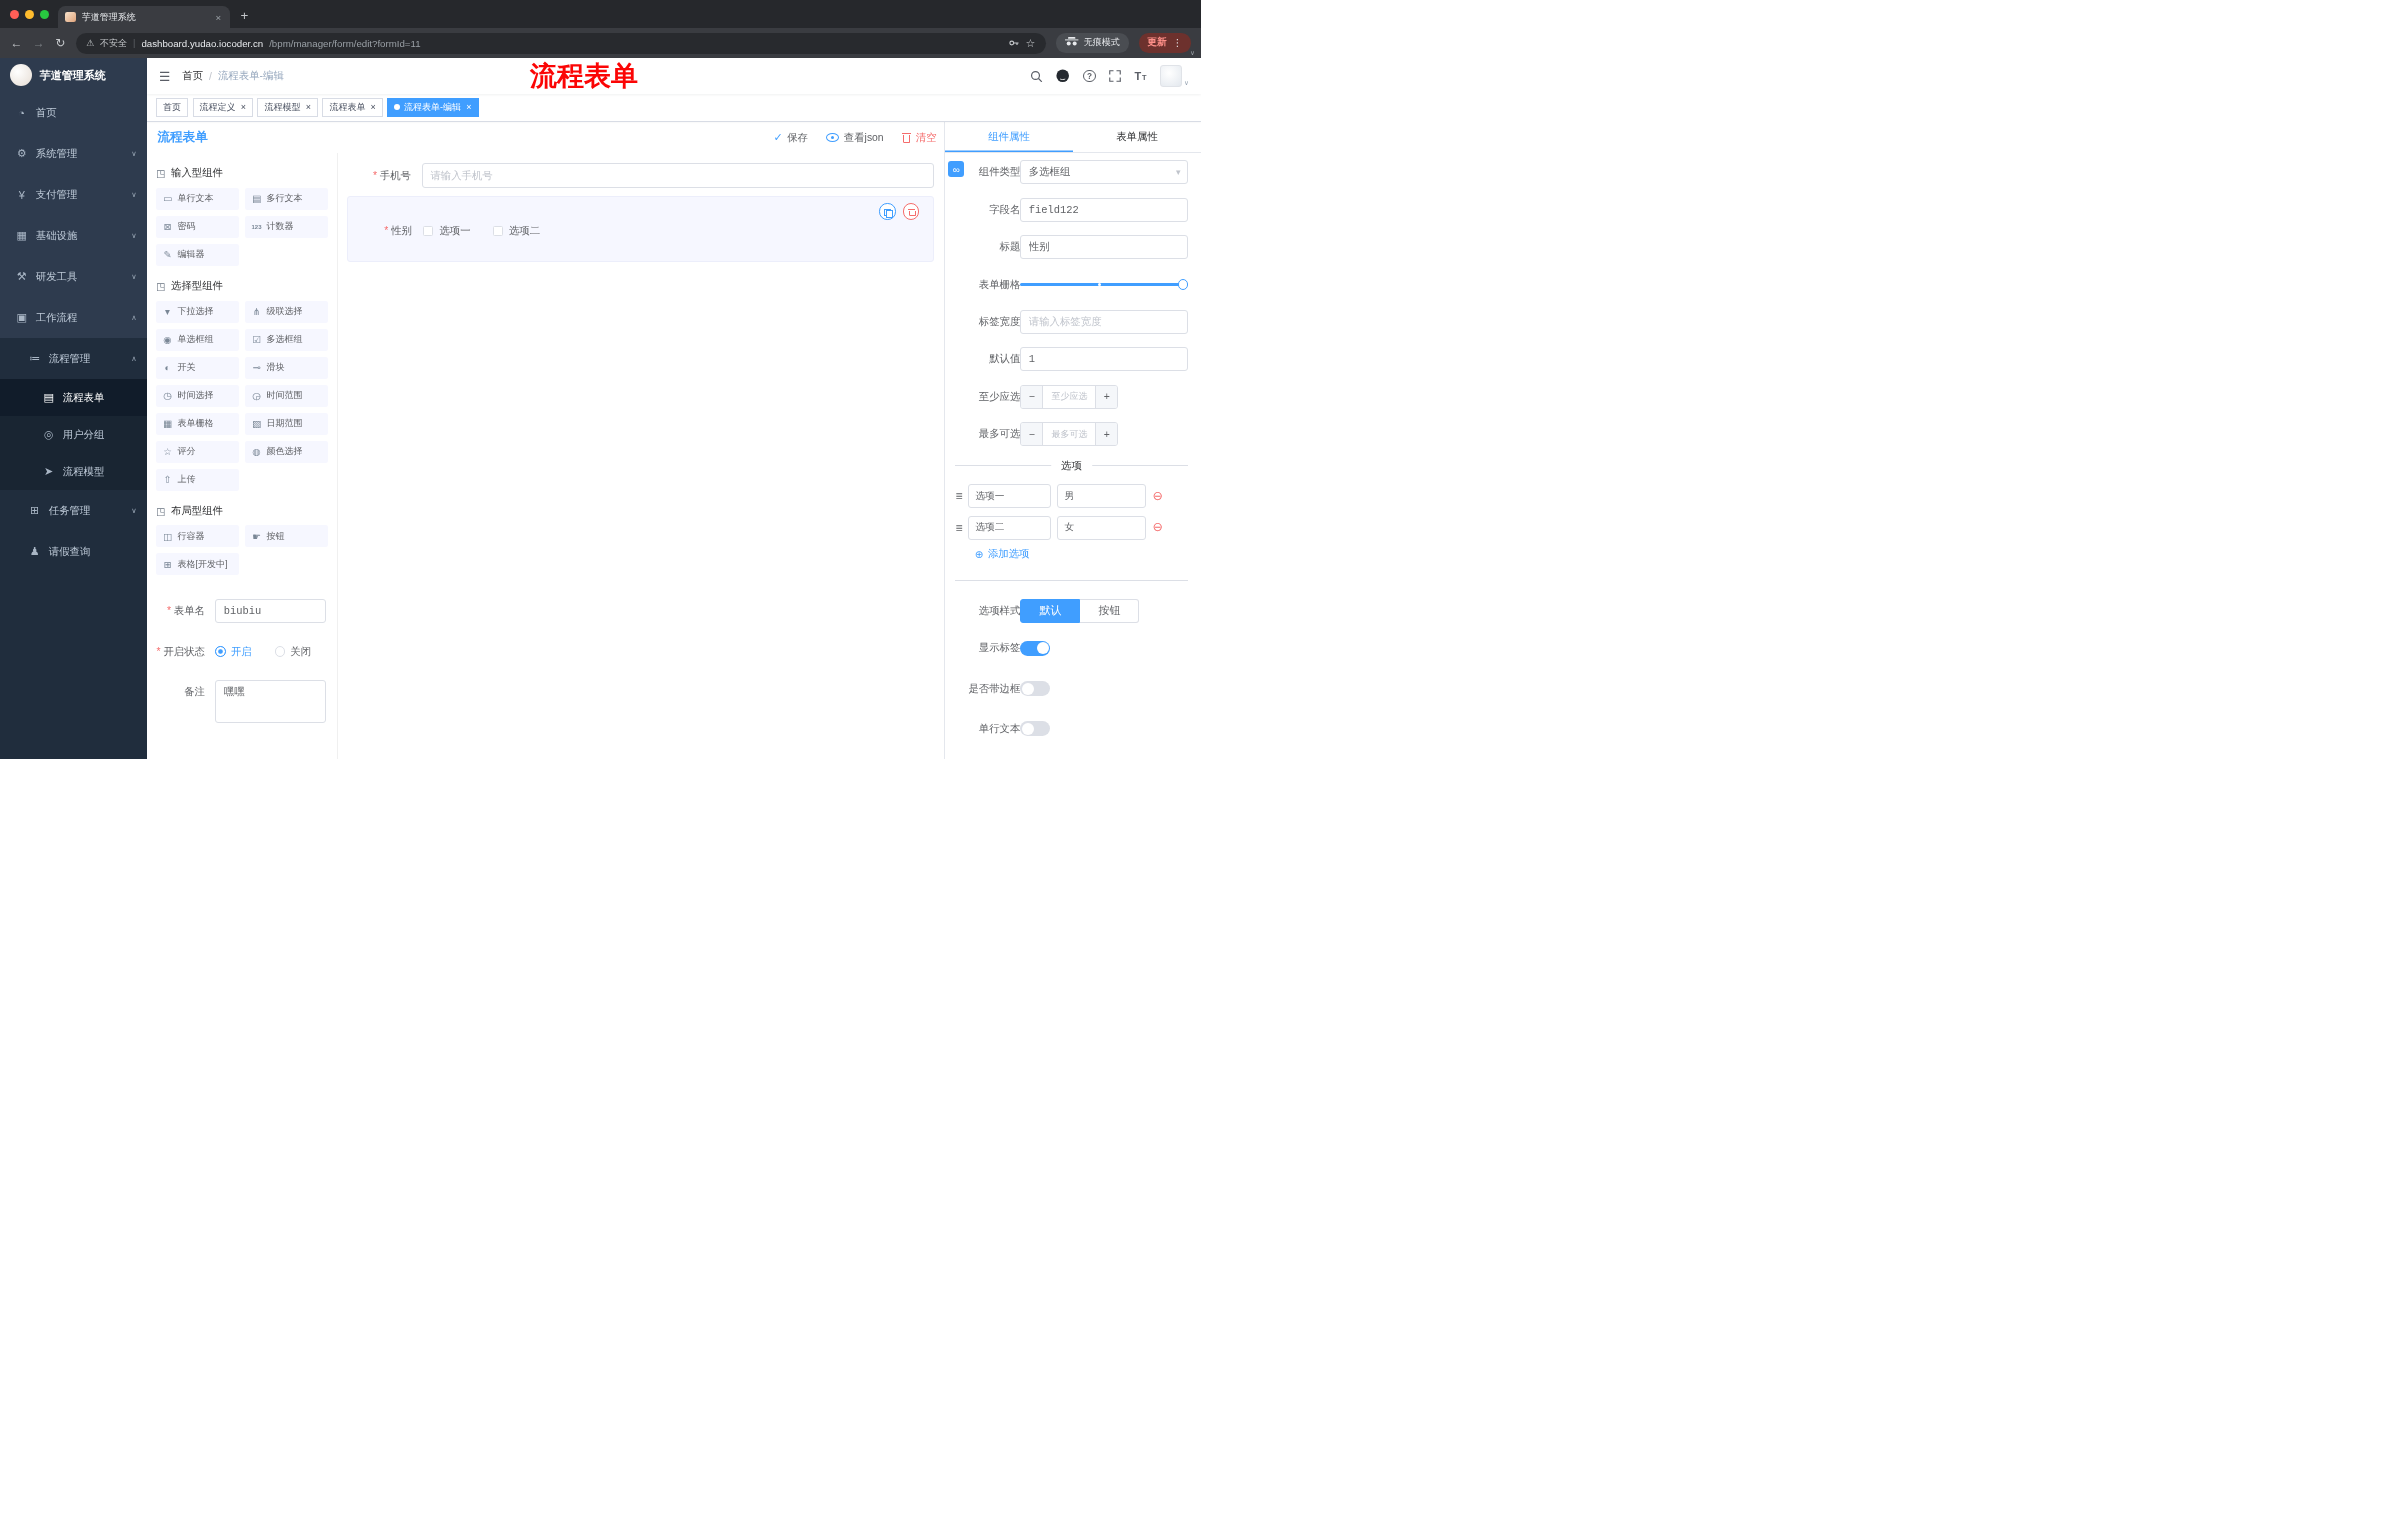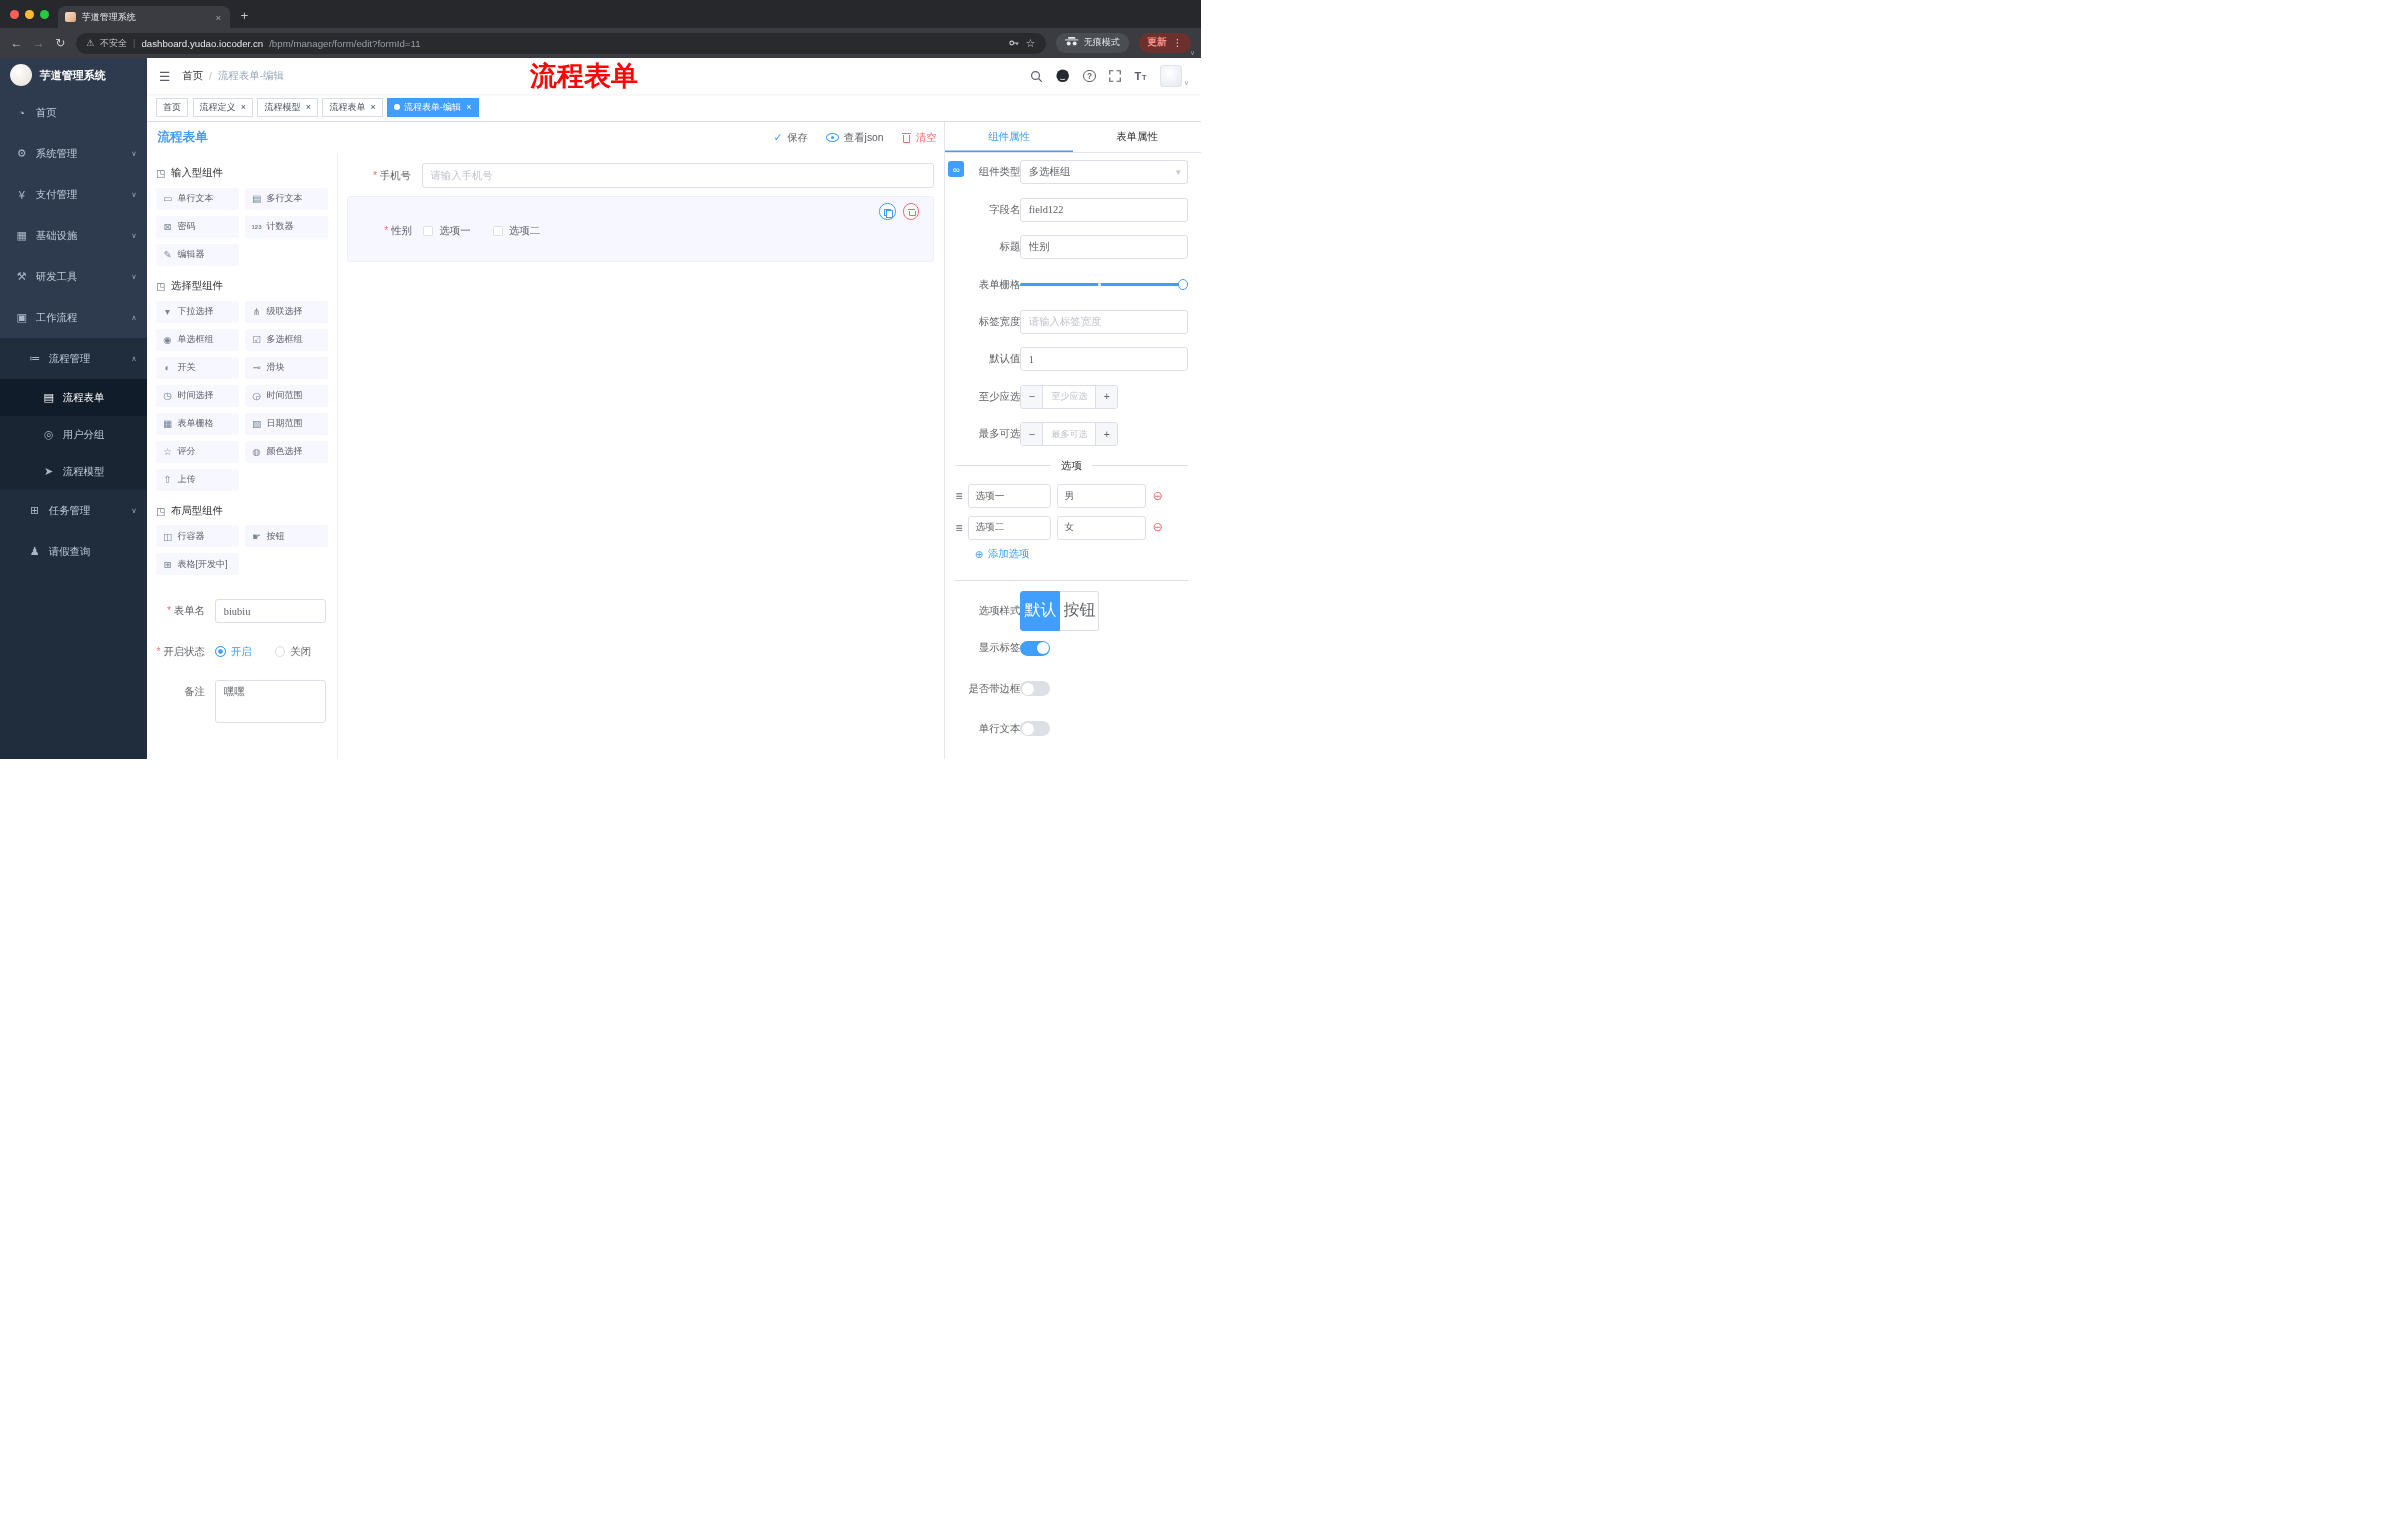--- a/index.html
+++ b/index.html
@@ -94,21 +94,21 @@
   .group-ico{color:#6b7683;font-size:10.4px}
   .chips{display:grid;grid-template-columns:1fr 1fr;gap:6px}
   .chip{height:22px;display:flex;align-items:center;gap:4.5px;padding:0 6px;background:#f6f7ff;border-radius:2.2px;font-size:9px;color:#606266;cursor:move;white-space:nowrap;overflow:hidden}
   .chip .ci{color:#7a8796;font-size:9.7px;width:11px;text-align:center;flex-shrink:0}
   .chip .ci.num{font-size:6px;font-weight:700;letter-spacing:0}
 
   .meta{margin-top:24px;display:flex;flex-direction:column;gap:16.3px;font-size:10.4px}
   .meta-row{display:flex;align-items:flex-start}
   .meta-label{width:49px;text-align:right;color:#606266;margin-right:10.4px;line-height:24px;white-space:nowrap;flex-shrink:0}
   .req::before{content:"* ";color:#f56c6c}
-  .el-input{height:24px;border:0.7px solid #dcdfe6;border-radius:3px;padding:0 7.4px;font-size:10.4px;color:#606266;background:#fff;outline:none;font-family:Liberation Serif, serif}
+  .el-input{height:24px;border:0.7px solid #dcdfe6;border-radius:3px;padding:0 7.4px;font-size:10.4px;color:#606266;background:#fff;outline:none;font-family:Liberation Mono, monospace}
   .el-input::placeholder{color:#c0c4cc}
   .w150{width:111px}
   .el-textarea{width:111px;height:43px;border:0.7px solid #dcdfe6;border-radius:3px;padding:4.5px 7.4px;font-size:10.4px;color:#606266;resize:none;outline:none;font-family:inherit}
   .radios{display:flex;align-items:center;gap:23px;height:24px}
   .radio{display:flex;align-items:center;gap:5.2px;cursor:pointer}
   .radio-dot{width:10.4px;height:10.4px;border-radius:50%;border:0.7px solid #dcdfe6;background:#fff}
   .radio.checked .radio-dot{border-color:#409eff;background:#409eff;box-shadow:inset 0 0 0 2.2px #fff}
   .radio.checked .radio-label{color:#409eff}
   .radio-label{color:#606266}
 
@@ -153,21 +153,21 @@
   .divider{position:relative;height:0.7px;background:#dcdfe6;margin:19.3px 0 18px}
   .divider-text{position:absolute;left:50%;top:50%;transform:translate(-50%,-50%);background:#fff;padding:0 10.4px;color:#303133;font-size:10.4px;white-space:nowrap}
   .opt-row{display:flex;align-items:center;gap:6px;margin-bottom:7.4px}
   .opt-drag{color:#606266;font-size:12px;cursor:move;flex-shrink:0}
   .opt-label{width:83px;height:24px;padding:0 6px;font-size:9.7px}
   .opt-value{width:89px;height:24px;padding:0 6px;font-size:9.7px}
   .opt-del{color:#f56c6c;font-size:12.6px;cursor:pointer;line-height:1}
   .add-opt{display:flex;align-items:center;gap:4.5px;color:#409eff;font-size:10.4px;cursor:pointer;padding-left:19.3px;margin-top:3px}
   .divider-plain{height:0.7px;background:#dcdfe6;margin:19.3px 0 18px}
   .seg{display:flex}
-  .seg-btn{height:40px;padding:0 3px;display:flex;align-items:center;font-size:16px;border:0.7px solid #dcdfe6;background:#fff;color:#606266;cursor:pointer}
+  .seg-btn{height:24px;padding:0 18px;display:flex;align-items:center;font-size:11px;border:0.7px solid #dcdfe6;background:#fff;color:#606266;cursor:pointer}
   .seg-btn.first{border-radius:3px 0 0 3px}
   .seg-btn.last{border-radius:0 3px 3px 0;border-left:none}
   .seg-btn.active{background:#409eff;border-color:#409eff;color:#fff}
   .switch{width:30px;height:15px;border-radius:7.4px;background:#dcdfe6;position:relative;cursor:pointer}
   .switch::after{content:"";position:absolute;top:1.5px;left:1.5px;width:12px;height:12px;border-radius:50%;background:#fff}
   .switch.on{background:#409eff}
   .switch.on::after{left:16.3px}
   .prow.switchrow{margin-bottom:16.3px}
 </style>
 </head>

